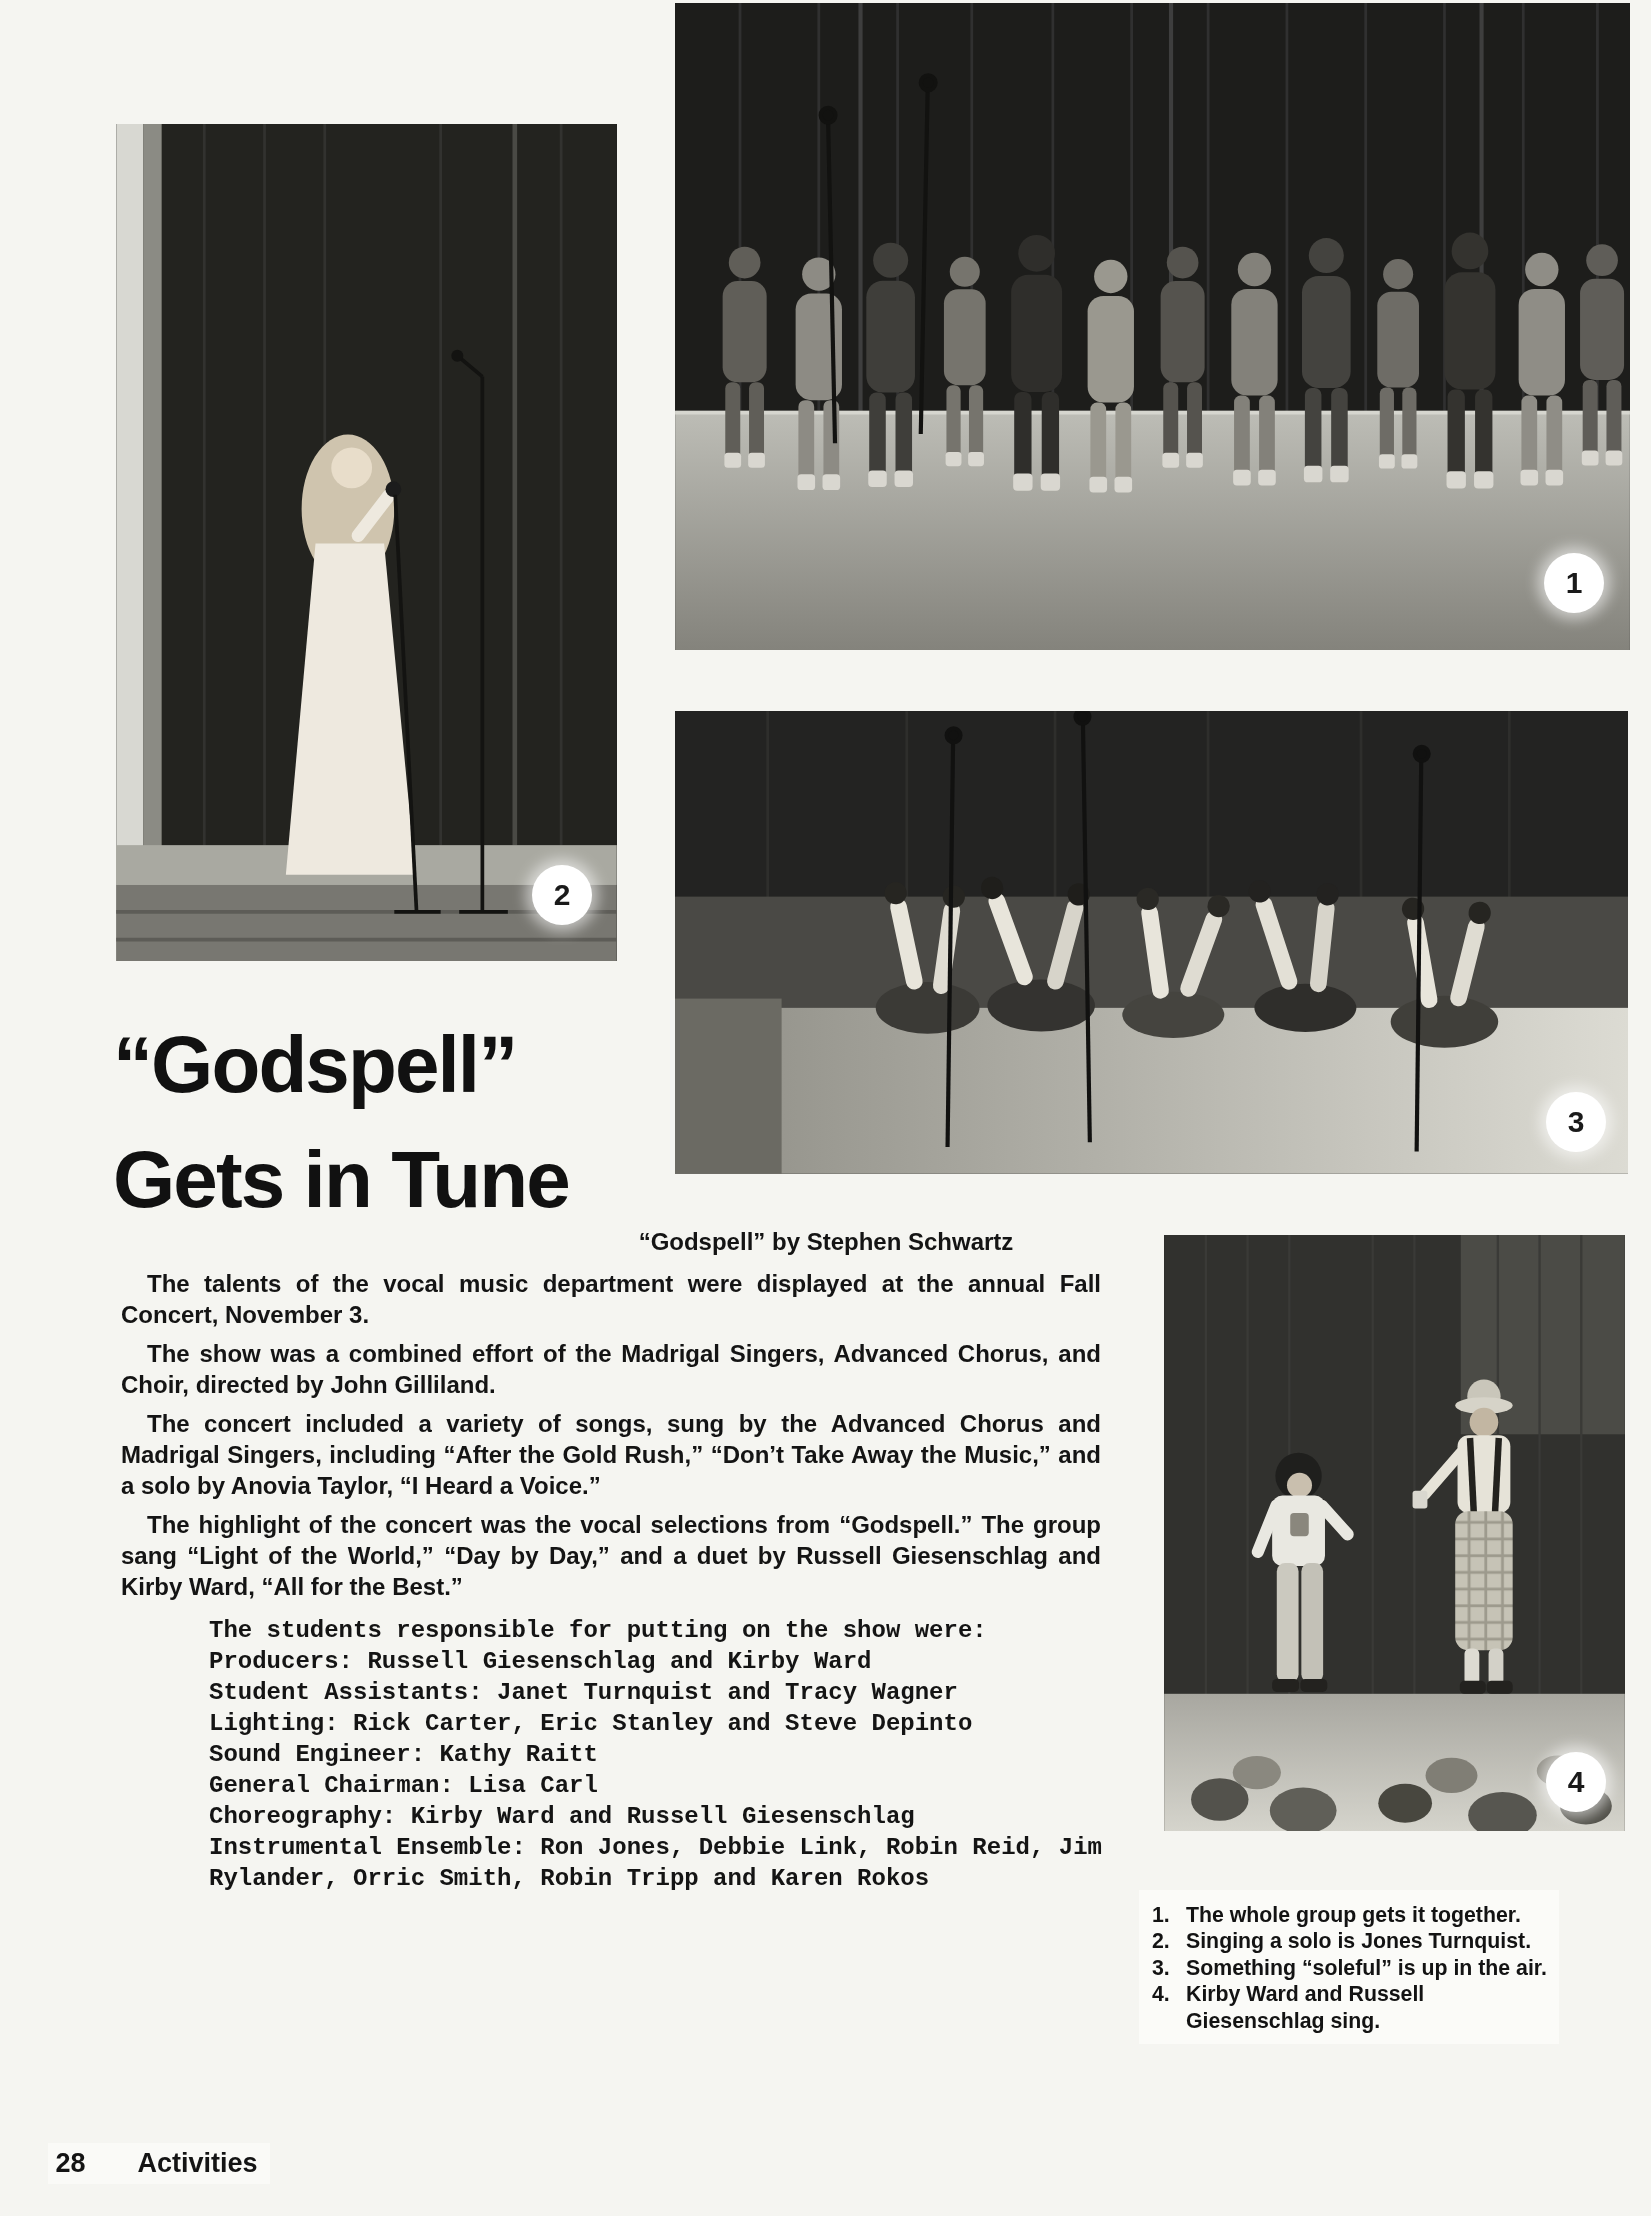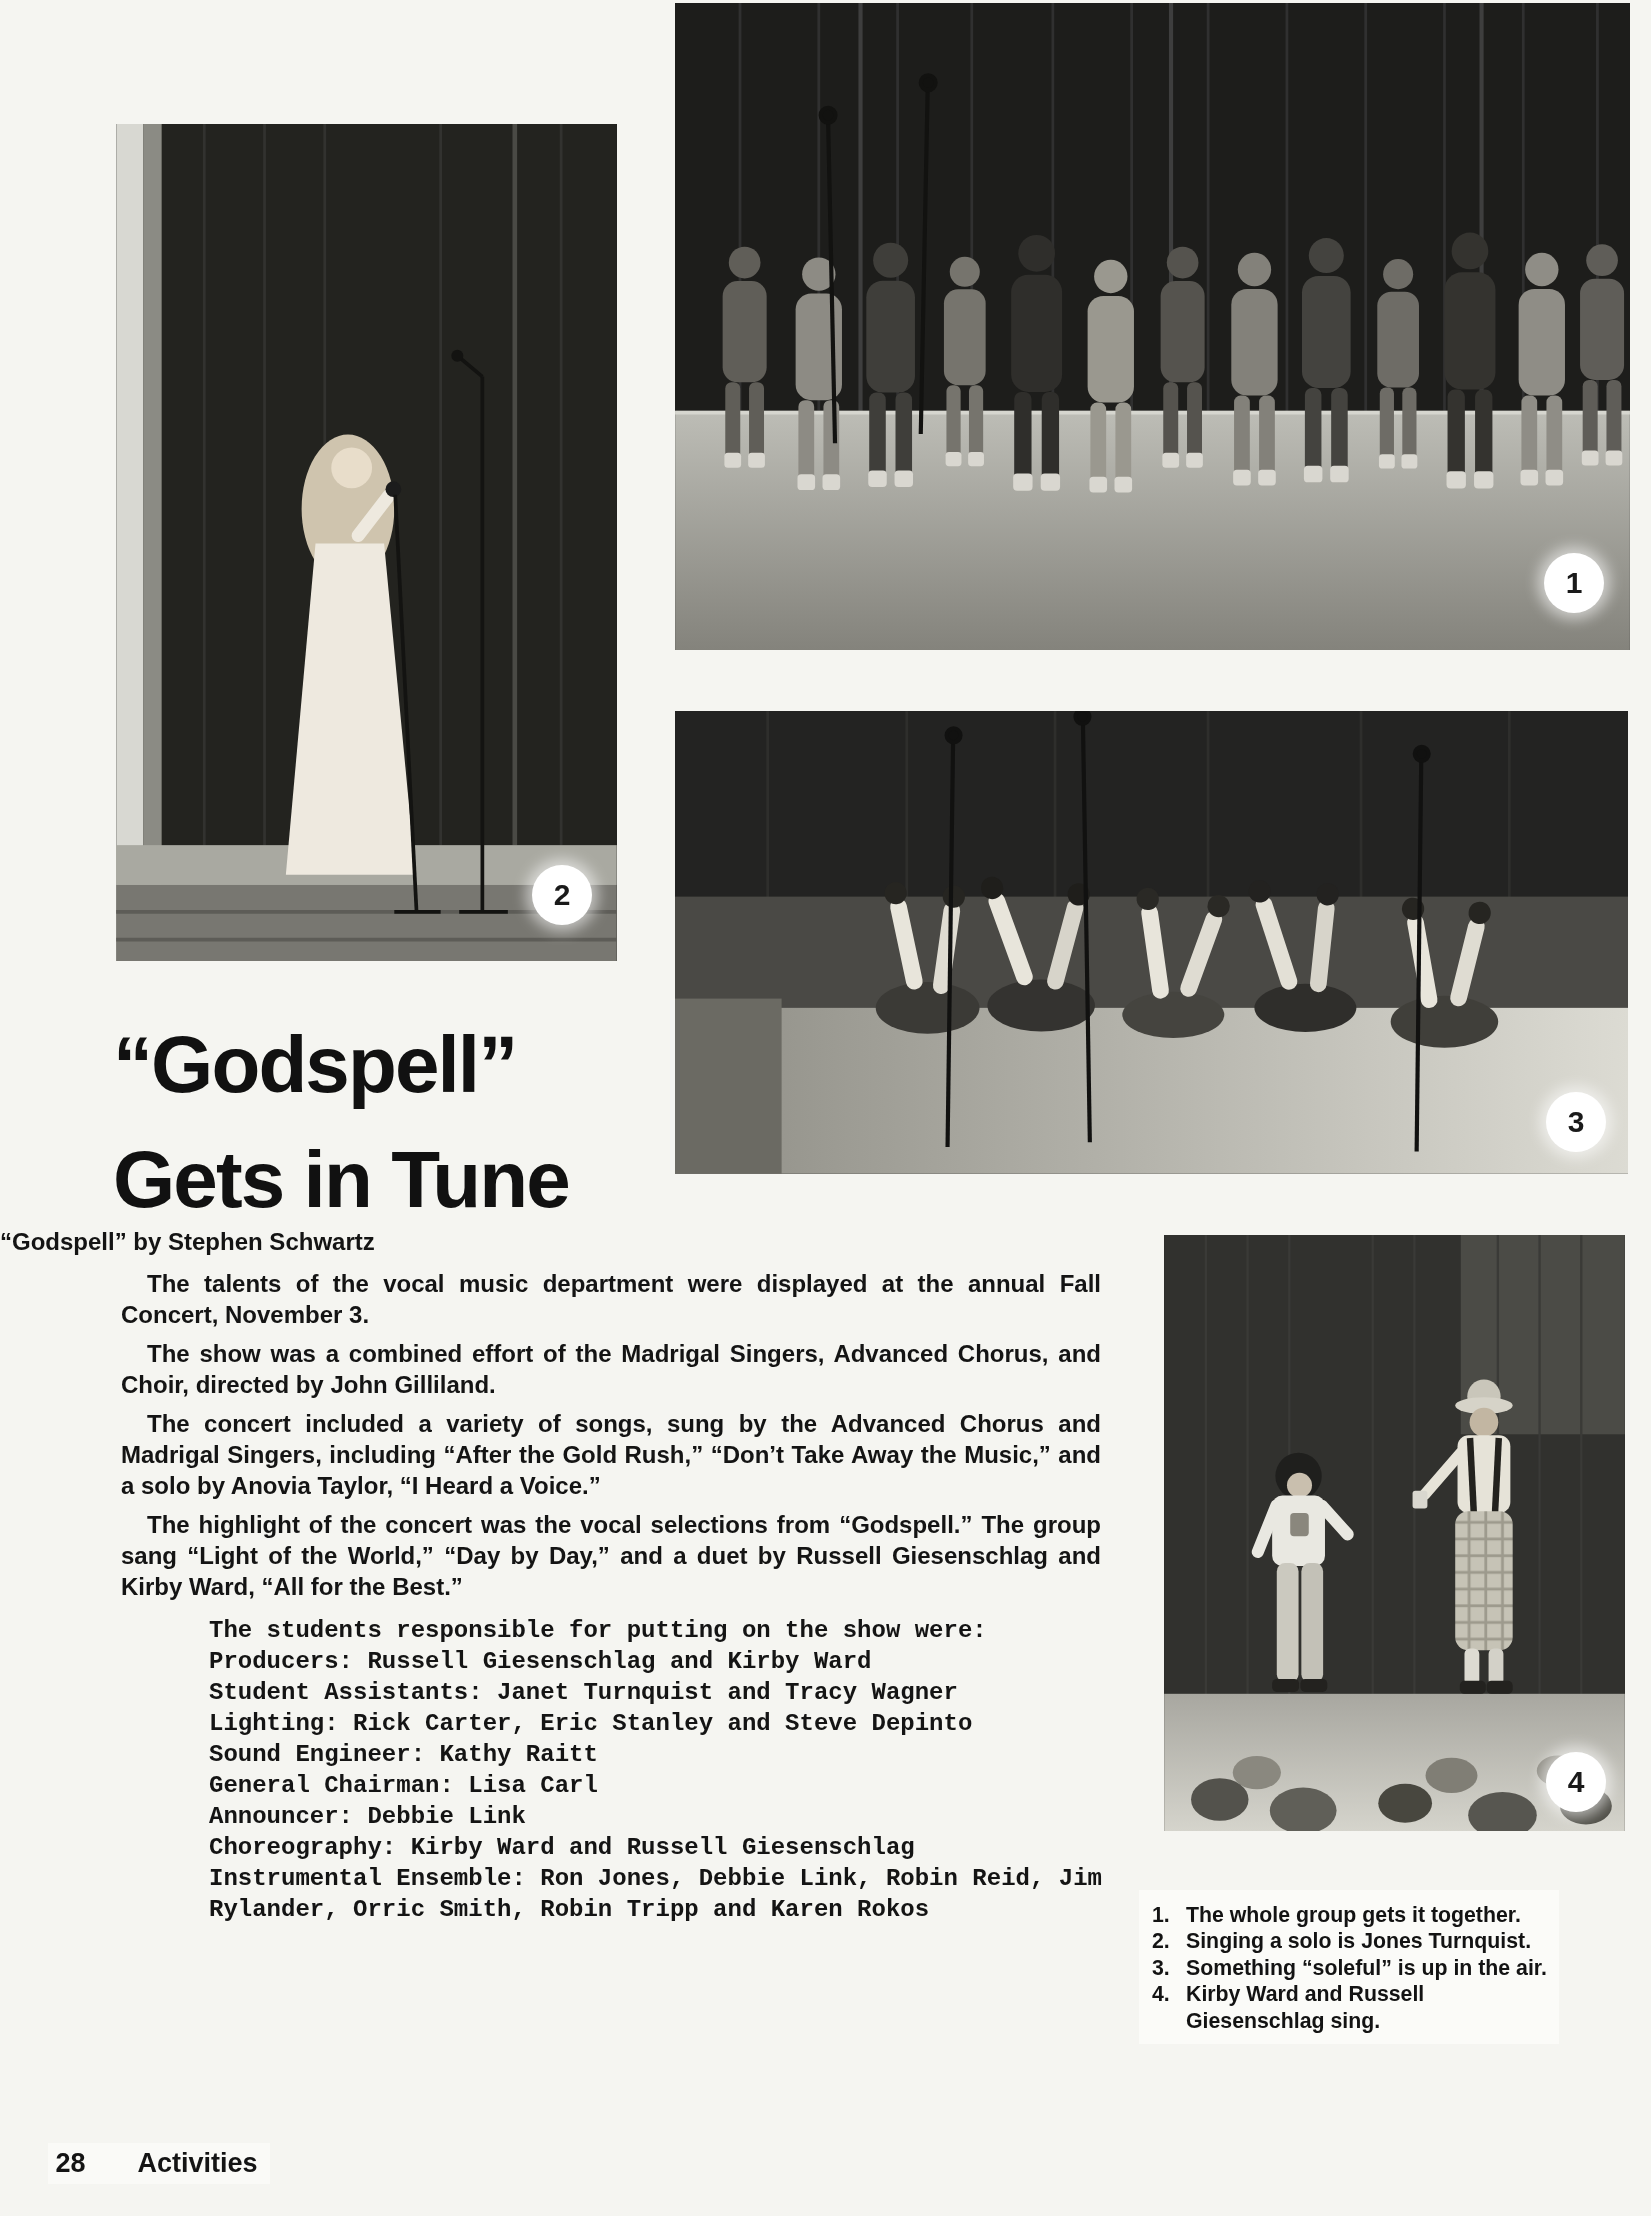--- a/index.html
+++ b/index.html
@@ -48,20 +48,21 @@
     font-weight: 700;
     letter-spacing: -1.9px;
     line-height: 115px;
     color: #111;
     white-space: nowrap;
   }
   .byline {
     position: absolute;
     left: 0; top: 1228px;
     width: 1652px;
+    text-align: center;
     font-size: 24px;
     font-weight: 700;
     color: #141414;
   }
   .bodytext {
     position: absolute;
     left: 113px; top: 1260px;
     width: 996px;
     font-size: 24px;
     font-weight: 700;
@@ -378,21 +379,20 @@
     <p>The show was a combined effort of the Madrigal Singers, Advanced Chorus, and Choir, directed by John Gilliland.</p>
     <p>The concert included a variety of songs, sung by the Advanced Chorus and Madrigal Singers, including “After the Gold Rush,” “Don’t Take Away the Music,” and a solo by Anovia Taylor, “I Heard a Voice.”</p>
     <p>The highlight of the concert was the vocal selections from “Godspell.” The group sang “Light of the World,” “Day by Day,” and a duet by Russell Giesenschlag and Kirby Ward, “All for the Best.”</p>
     <div class="credits">
       <div class="credit-line">The students responsible for putting on the show were:</div>
       <div class="credit-line">Producers: Russell Giesenschlag and Kirby Ward</div>
       <div class="credit-line">Student Assistants: Janet Turnquist and Tracy Wagner</div>
       <div class="credit-line">Lighting: Rick Carter, Eric Stanley and Steve Depinto</div>
       <div class="credit-line">Sound Engineer: Kathy Raitt</div>
       <div class="credit-line">General Chairman: Lisa Carl</div>
-      <div class="credit-line">Announcer: Debbie Link</div>
       <div class="credit-line">Choreography: Kirby Ward and Russell Giesenschlag</div>
       <div class="credit-line">Instrumental Ensemble: Ron Jones, Debbie Link, Robin Reid, Jim Rylander, Orric Smith, Robin Tripp and Karen Rokos</div>
     </div>
   </div>
 
   <div class="captions">
     <div class="caption-row">
       <span class="caption-num">1.</span>
       <span class="caption-text">The whole group gets it together.</span>
     </div>

